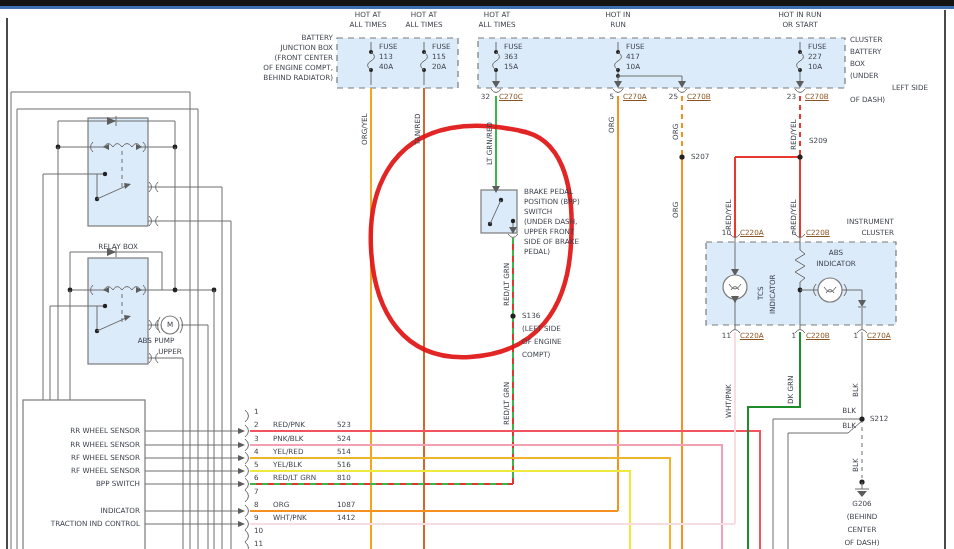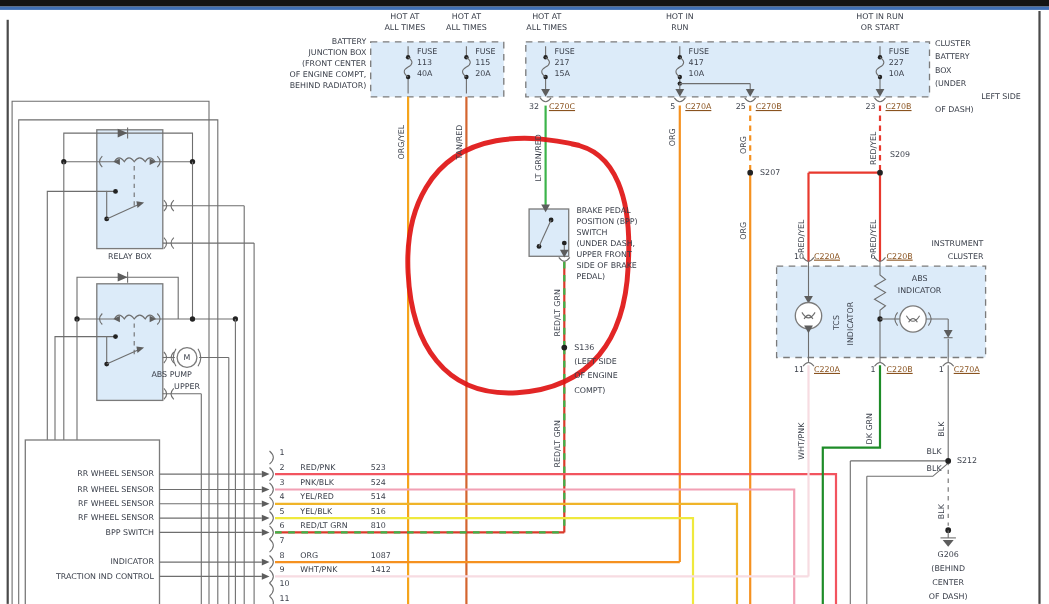--- a/index.html
+++ b/index.html
@@ -322,21 +322,21 @@
   <span class="t" style="left:892px;top:83px">LEFT SIDE</span>
   <span class="t" style="left:850px;top:95px">OF DASH)</span>
 
   <span class="t" style="left:379px;top:42px">FUSE</span>
   <span class="t" style="left:379px;top:52px">113</span>
   <span class="t" style="left:379px;top:62px">40A</span>
   <span class="t" style="left:432px;top:42px">FUSE</span>
   <span class="t" style="left:432px;top:52px">115</span>
   <span class="t" style="left:432px;top:62px">20A</span>
   <span class="t" style="left:504px;top:42px">FUSE</span>
-  <span class="t" style="left:504px;top:52px">217</span>
+  <span class="t" style="left:504px;top:52px">363</span>
   <span class="t" style="left:504px;top:62px">15A</span>
   <span class="t" style="left:626px;top:42px">FUSE</span>
   <span class="t" style="left:626px;top:52px">417</span>
   <span class="t" style="left:626px;top:62px">10A</span>
   <span class="t" style="left:808px;top:42px">FUSE</span>
   <span class="t" style="left:808px;top:52px">227</span>
   <span class="t" style="left:808px;top:62px">10A</span>
 
   <span class="t tr" style="left:490px;top:92px">32</span>
   <span class="t cn" style="left:499px;top:92px">C270C</span>
@@ -378,21 +378,21 @@
   <span class="t tc" style="left:862px;top:538px">OF DASH)</span>
 
   <span class="t" style="left:524px;top:187px">BRAKE PEDAL</span>
   <span class="t" style="left:524px;top:197px">POSITION (BPP)</span>
   <span class="t" style="left:524px;top:207px">SWITCH</span>
   <span class="t" style="left:524px;top:217px">(UNDER DASH,</span>
   <span class="t" style="left:524px;top:227px">UPPER FRONT</span>
   <span class="t" style="left:524px;top:237px">SIDE OF BRAKE</span>
   <span class="t" style="left:524px;top:247px">PEDAL)</span>
 
-  <span class="t tc" style="left:118px;top:228px">RELAY BOX</span>
+  <span class="t tc" style="left:118px;top:242px">RELAY BOX</span>
   <span class="t tc" style="left:170px;top:320px">M</span>
   <span class="t tc" style="left:156px;top:336px">ABS PUMP</span>
   <span class="t tc" style="left:170px;top:347px">UPPER</span>
 
   <span class="t tr" style="left:894px;top:217px">INSTRUMENT</span>
   <span class="t tr" style="left:894px;top:228px">CLUSTER</span>
   <span class="t tr" style="left:731px;top:228px">10</span>
   <span class="t cn" style="left:740px;top:228px">C220A</span>
   <span class="t tr" style="left:796px;top:228px">6</span>
   <span class="t cn" style="left:806px;top:228px">C220B</span>

